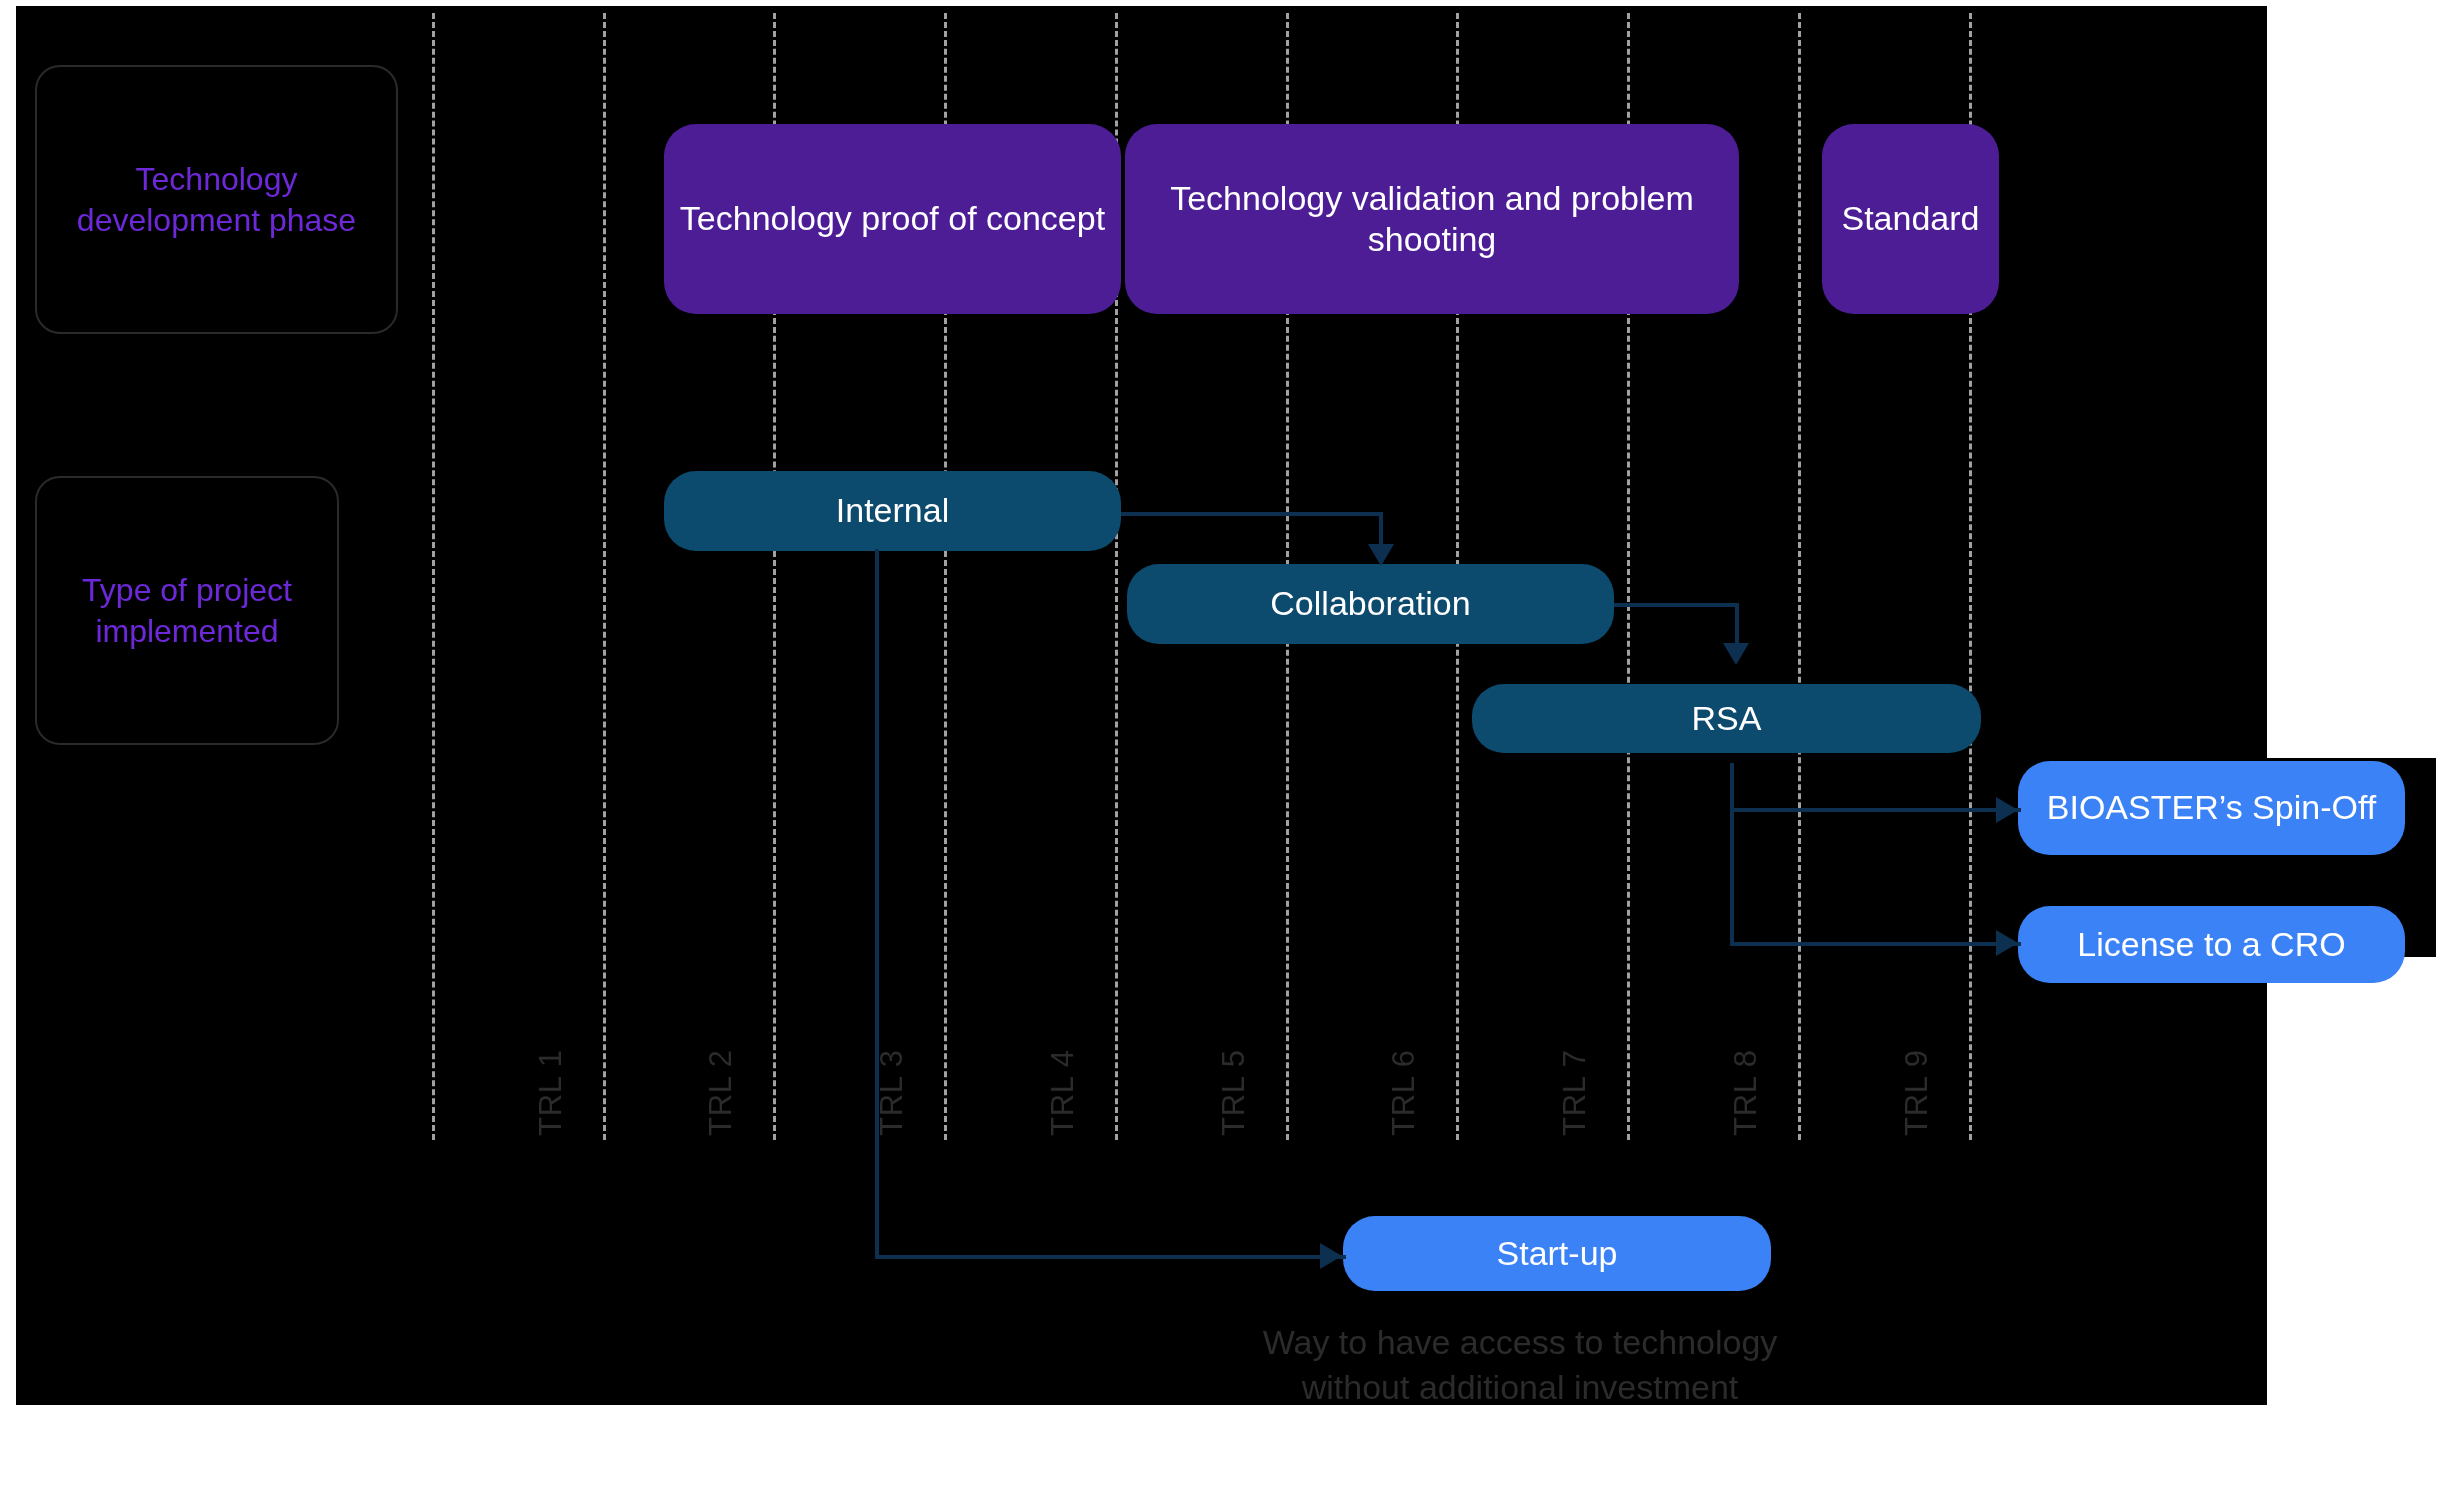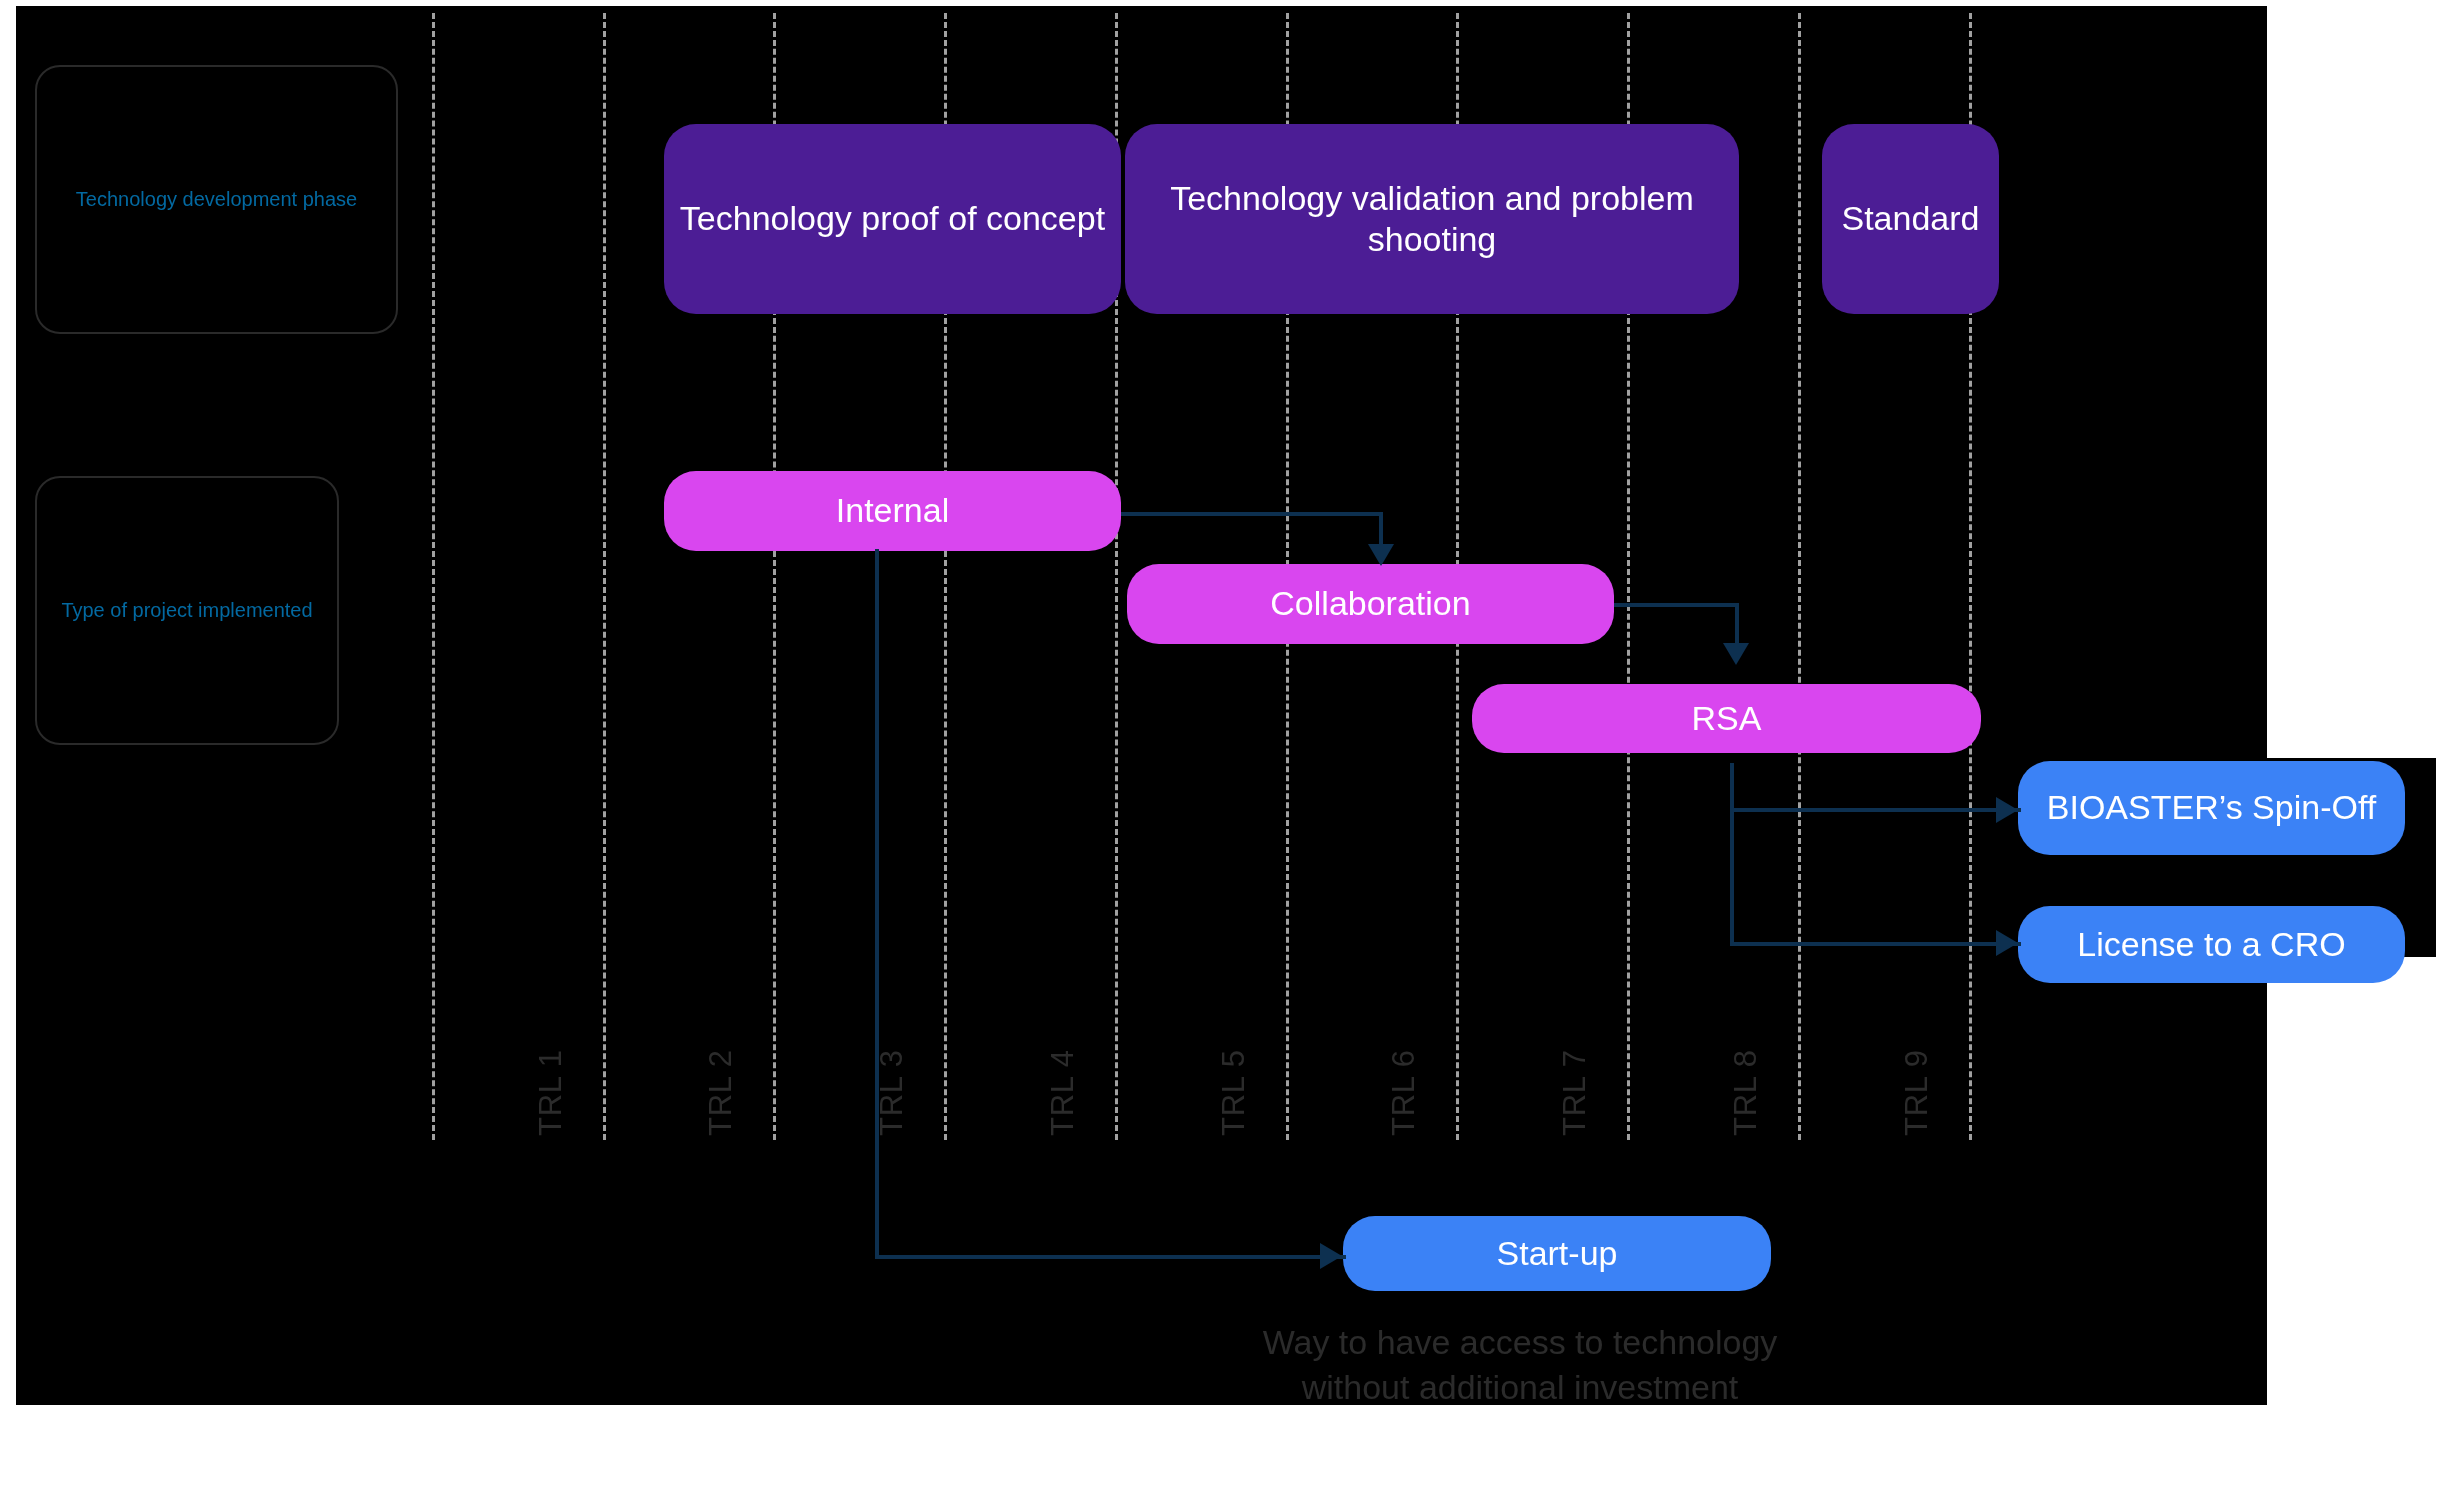--- a/index.html
+++ b/index.html
@@ -46,46 +46,46 @@
     white-space:nowrap;
     transform-origin:left top;
     transform:rotate(-90deg);
   }
 
   
   .side-box{
     position:absolute;
     border:2.2px solid #2a2a2a;
     border-radius:25px;
-    color:#0369a1;
+    color:#6d28d9;
     display:flex;
     align-items:center;
     justify-content:center;
     text-align:center;
-    font-size:20px;
+    font-size:32px;
     line-height:1.28;
     padding:5.9px 13.3px;
     box-sizing:border-box;
   }
 
   
   .pill{
     position:absolute;
     display:flex;
     align-items:center;
     justify-content:center;
     text-align:center;
     color:#ffffff;
     border-radius:32px;
     box-sizing:border-box;
     padding:4.4px 10.3px;
     line-height:1.22;
   }
   .pill.orange{background:#4c1d95;font-size:34px;}
-  .pill.navy{background:#d946ef;font-size:34px;}
+  .pill.navy{background:#0c4a6e;font-size:34px;}
   .pill.grey{background:#3b82f6;font-size:34px;}
 
   
   .conn{
     position:absolute;
     background:#0d3050;
   }
   .conn.h{height:3.7px;}
   .conn.v{width:3.7px;}
   .arrow-r{

